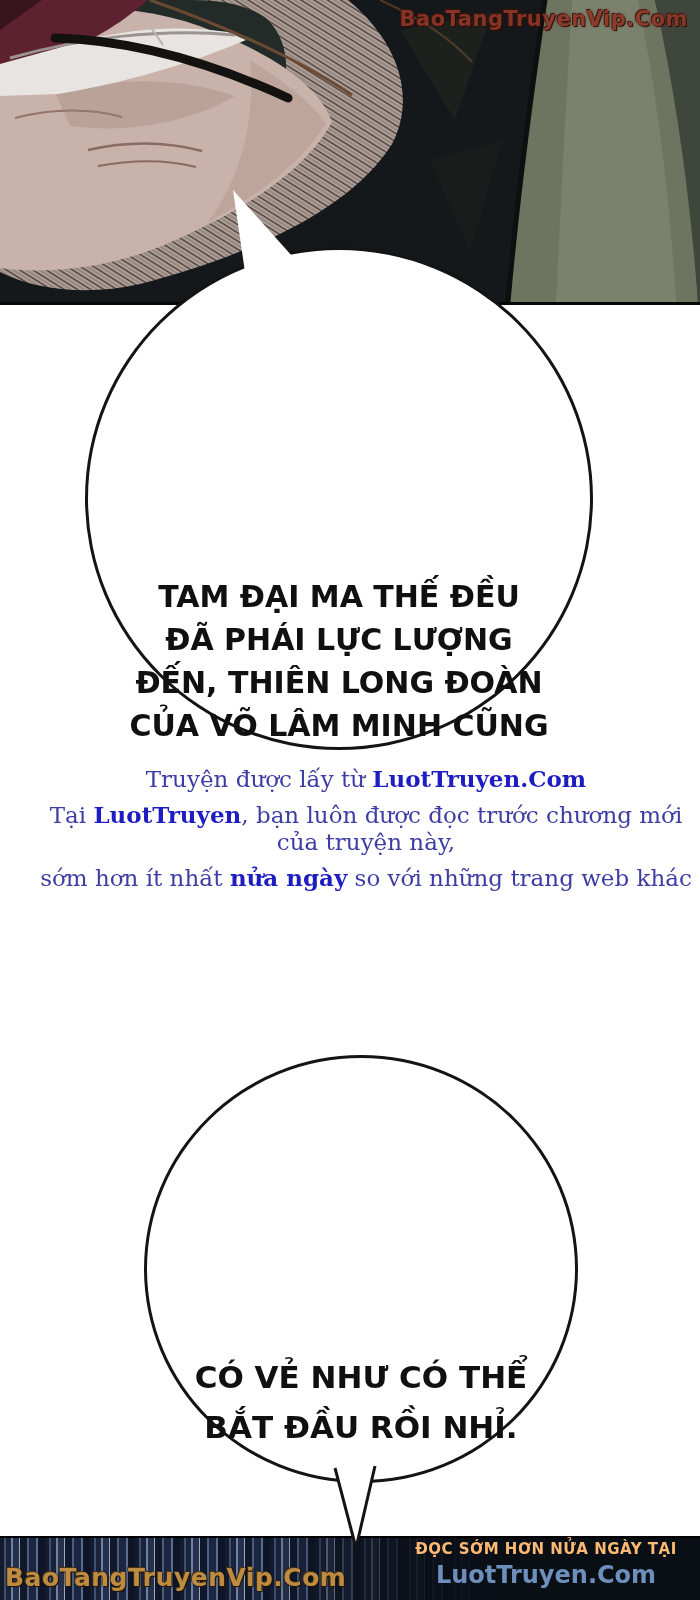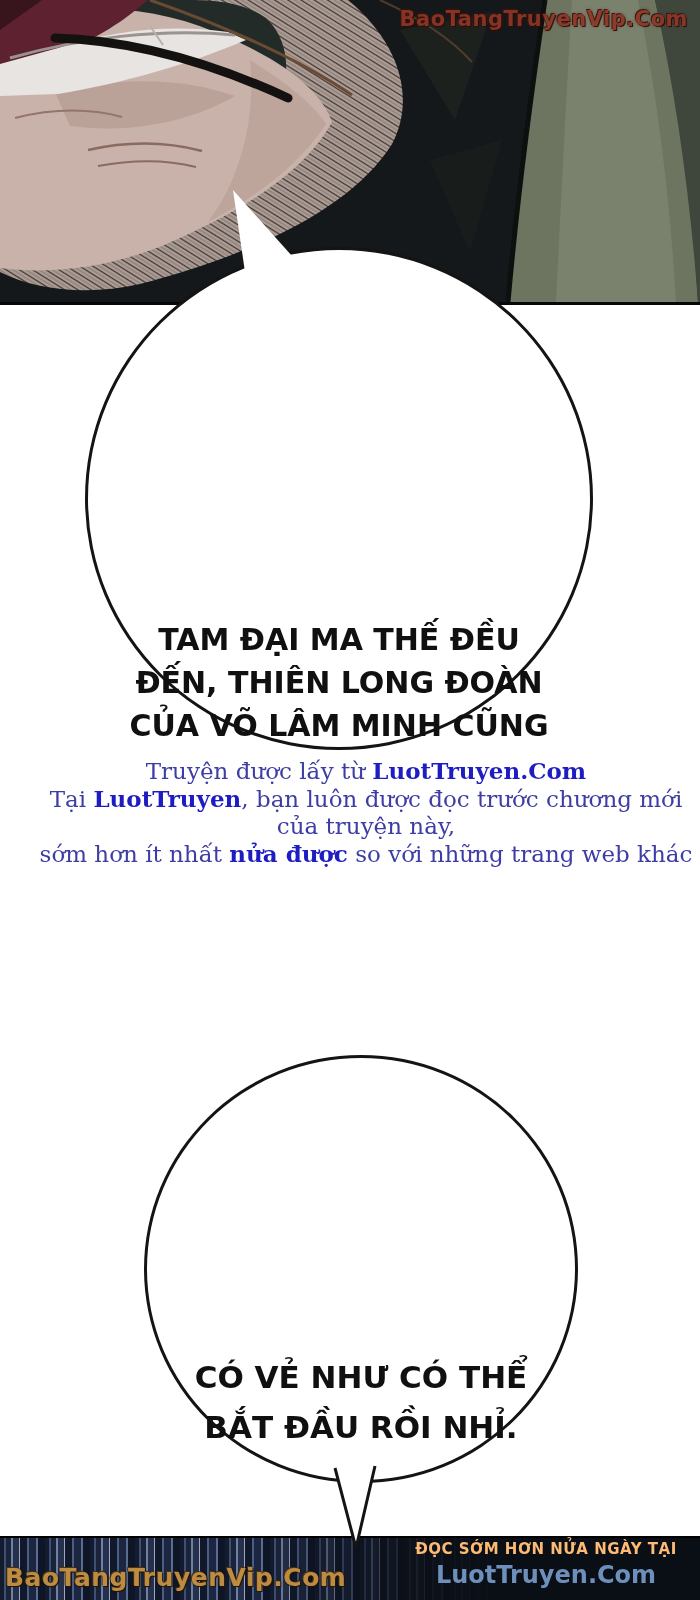--- a/index.html
+++ b/index.html
@@ -31,21 +31,21 @@
   .bubble-text{font-weight:bold;font-size:30px;line-height:43px;letter-spacing:0;}
   .bubble2 .bubble-text{font-size:31px;line-height:50px;transform:translateY(-28px);}
   .tail1{position:absolute;left:195px;top:172px;width:120px;height:110px;z-index:4;}
   .tail2{position:absolute;left:328px;top:1460px;width:58px;height:92px;z-index:4;}
   
   .promo{
     position:absolute;left:0;top:757px;width:700px;text-align:center;z-index:2;
     font-family:"DejaVu Serif","Liberation Serif",serif;
     font-size:23px;line-height:27px;color:#3d3da4;
   }
-  .promo p{margin:0;padding-left:32px;}
+  .promo p{margin:8px;padding-left:32px;}
   .promo b{color:#1d1dc2;font-weight:bold;}
   
   .panel-bottom{
     position:absolute;left:0;top:1536px;width:700px;height:64px;
     background:#0a0e15;border-top:2px solid #010101;z-index:1;
   }
   .streaks{
     position:absolute;left:0;top:0;width:100%;height:100%;
     background:
       linear-gradient(to right, rgba(10,14,21,0) 38%, rgba(10,14,21,.88) 60%, #0a0e15 72%),
@@ -120,32 +120,33 @@
       <path d="M150,0 C230,28 300,60 352,95" stroke="#6b4a33" stroke-width="3" fill="none"></path>
       <path d="M380,0 C420,18 452,40 472,62" stroke="#503a2a" stroke-width="2" fill="none"></path>
     </svg>
   </div>
 
   <div class="wm-top">BaoTangTruyenVip.Com</div>
 
   <div class="bubble bubble1">
     <div class="bubble-text">
       <div>TAM ĐẠI MA THẾ ĐỀU</div>
+      <div>ĐÃ PHÁI LỰC LƯỢNG</div>
       <div>ĐẾN, THIÊN LONG ĐOÀN</div>
       <div>CỦA VÕ LÂM MINH CŨNG</div>
     </div>
   </div>
   <svg class="tail1" viewBox="0 0 120 110">
     <polygon points="38,18 50,100 97,84" fill="#ffffff"></polygon>
   </svg>
 
   <div class="promo">
     <p><span>Truyện được lấy từ </span><b>LuotTruyen.Com</b></p>
     <p><span>Tại </span><b>LuotTruyen</b><span>, bạn luôn được đọc trước chương mới của truyện này,</span></p>
-    <p><span>sớm hơn ít nhất </span><b>nửa được</b><span> so với những trang web khác</span></p>
+    <p><span>sớm hơn ít nhất </span><b>nửa ngày</b><span> so với những trang web khác</span></p>
   </div>
 
   <div class="bubble bubble2">
     <div class="bubble-text">
       <div>CÓ VẺ NHƯ CÓ THỂ</div>
       <div>BẮT ĐẦU RỒI NHỈ.</div>
     </div>
   </div>
   <svg class="tail2" viewBox="0 0 58 92">
     <polygon points="7,8 47,6 28,88" fill="#ffffff"></polygon>

